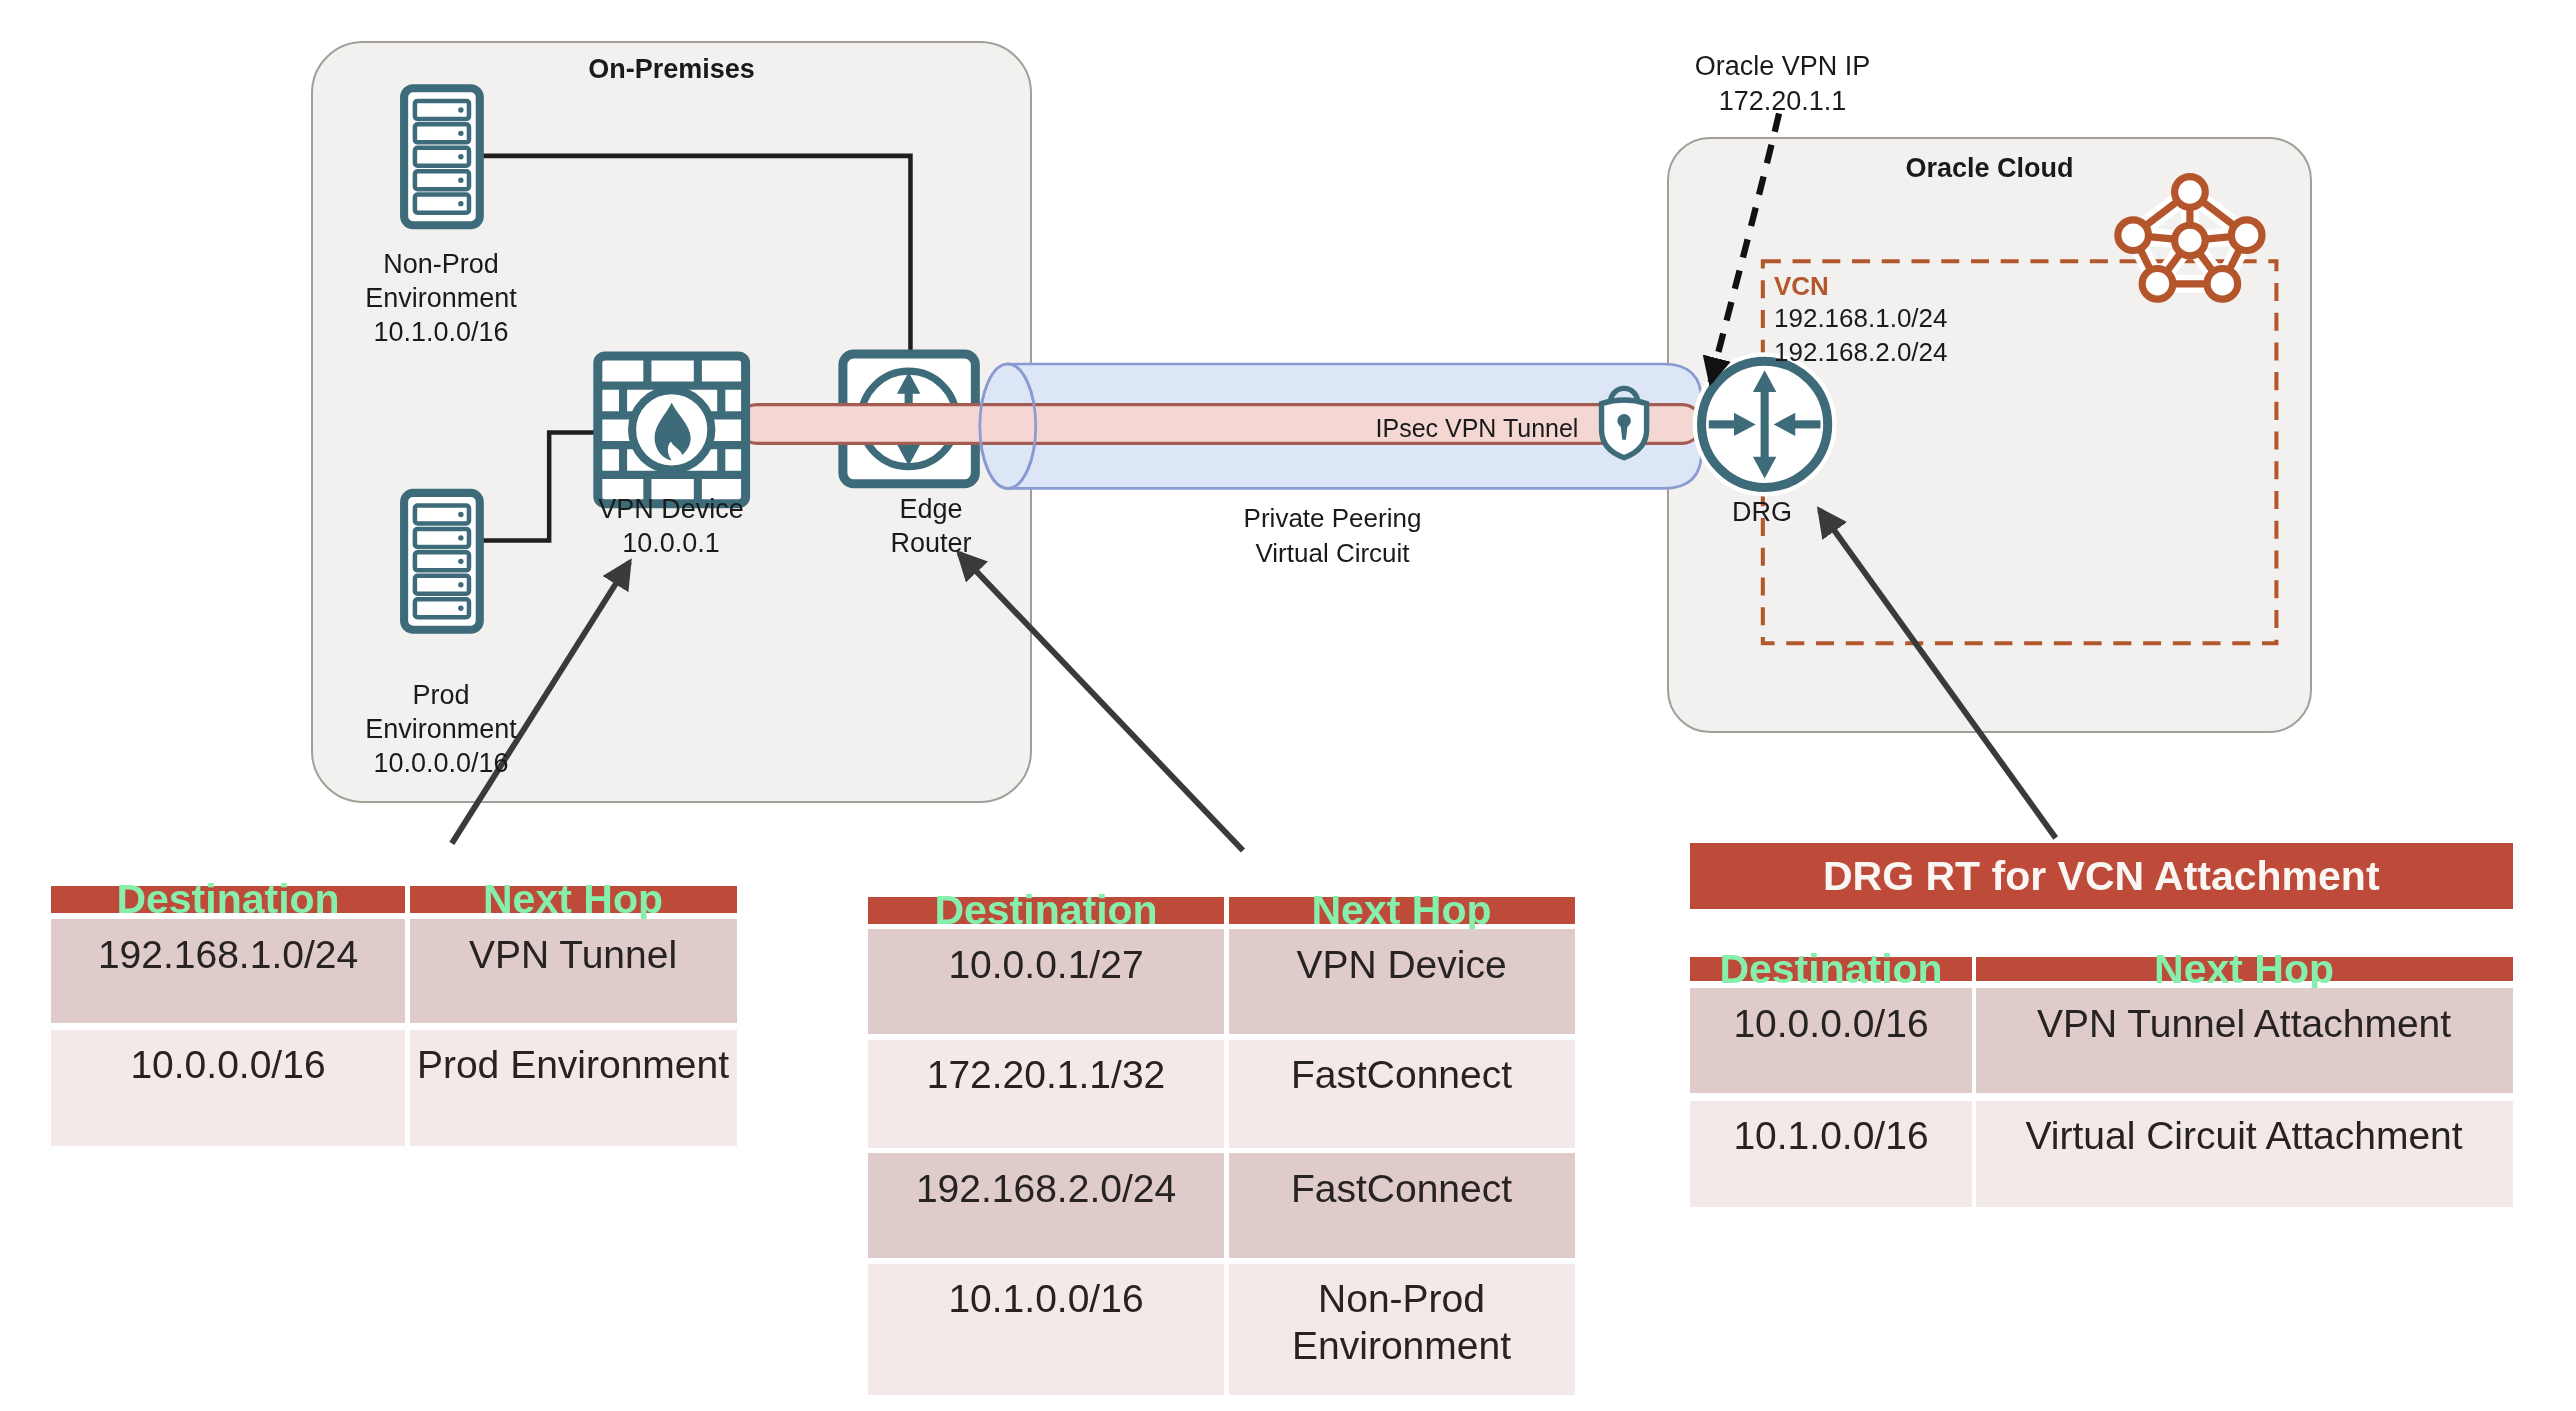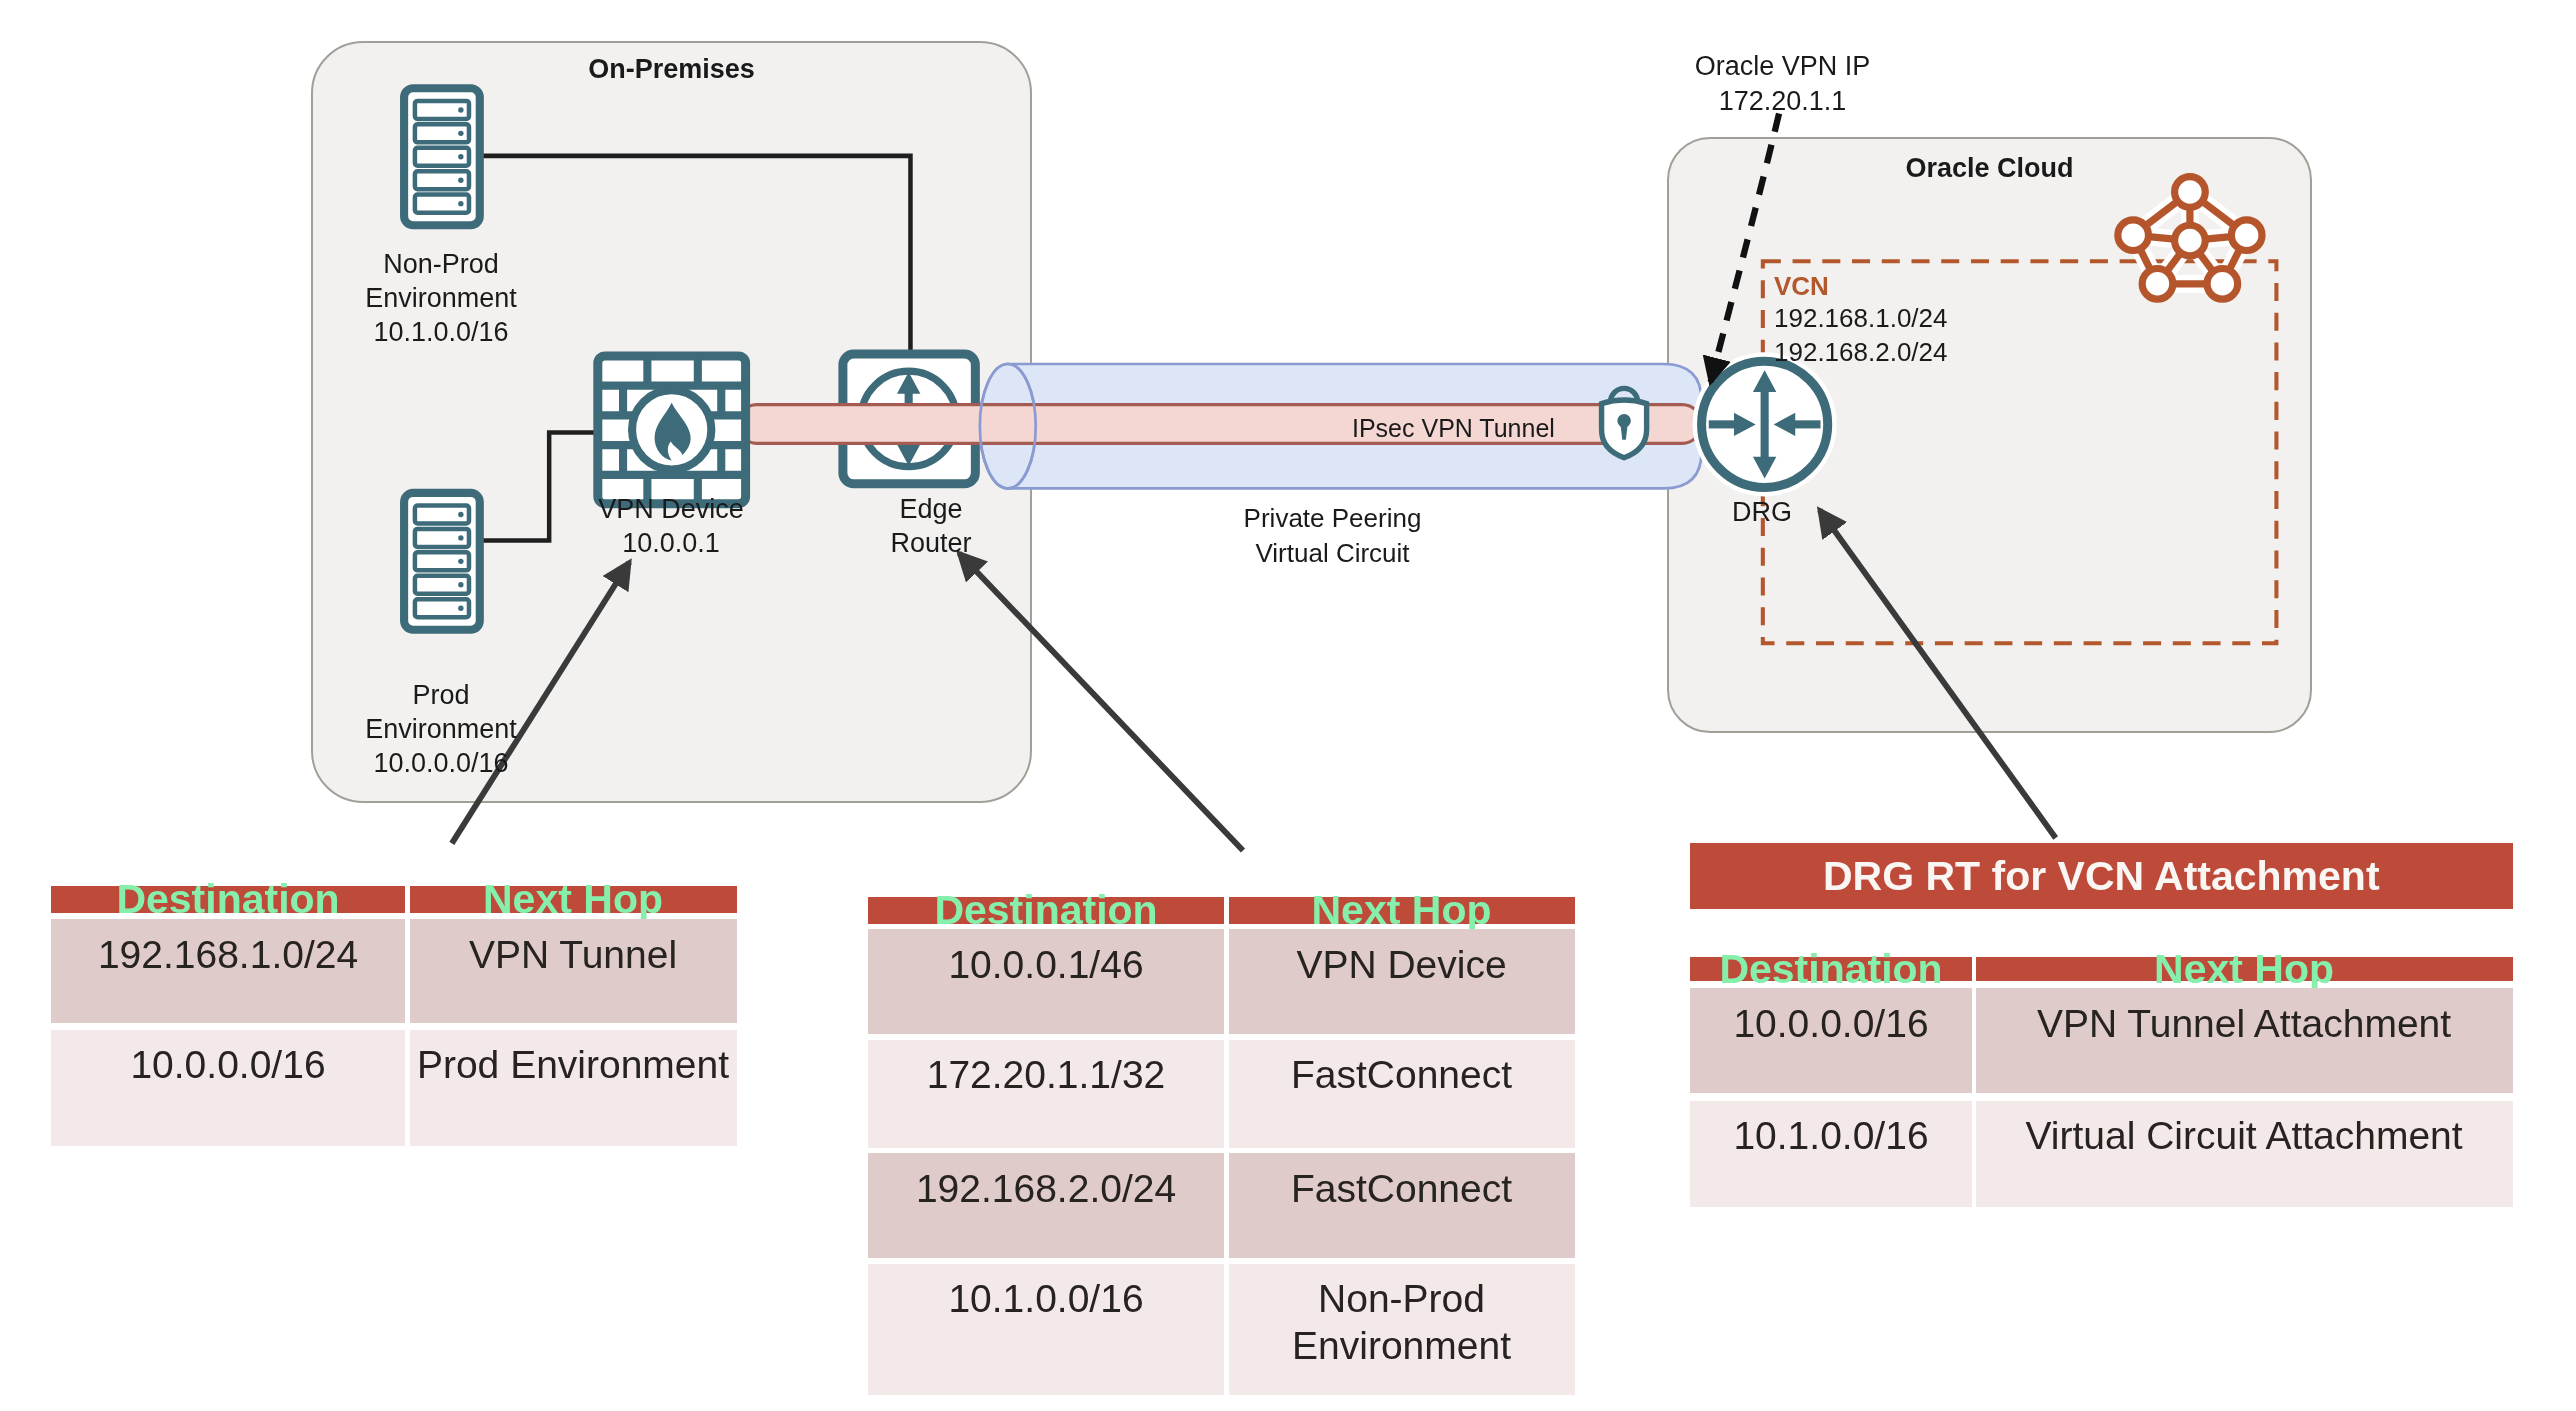--- a/index.html
+++ b/index.html
@@ -177,21 +177,21 @@
 Environment
 10.1.0.0/16</div>
   <div class="lbl" style="left:306px;top:678px;width:270px;">Prod
 Environment
 10.0.0.0/16</div>
   <div class="lbl" style="left:536px;top:492px;width:270px;">VPN Device
 10.0.0.1</div>
   <div class="lbl" style="left:796px;top:492px;width:270px;">Edge
 Router</div>
 
-  <div class="lbl" style="left:1352px;top:411px;width:250px;font-size:25px;text-align:left;">IPsec VPN Tunnel</div>
+  <div class="lbl" style="left:1352px;top:411px;width:250px;font-size:25px;text-align:center;">IPsec VPN Tunnel</div>
   <div class="lbl" style="left:1152px;top:501px;width:361px;font-size:26px;line-height:35px;">Private Peering
 Virtual Circuit</div>
 
   <div class="lbl bold" style="left:1667px;top:151px;width:645px;">Oracle Cloud</div>
   <div class="lbl" style="left:1602px;top:49px;width:361px;line-height:35px;">Oracle VPN IP
 172.20.1.1</div>
   <div class="lbl orange left" style="left:1774px;top:271px;width:270px;font-size:26px;line-height:31px;">VCN</div>
   <div class="lbl left" style="left:1774px;top:303px;width:270px;font-size:26px;line-height:31px;">192.168.1.0/24</div>
   <div class="lbl left" style="left:1774px;top:337px;width:270px;font-size:26px;line-height:31px;">192.168.2.0/24</div>
   <div class="lbl" style="left:1672px;top:495px;width:180px;">DRG</div>
@@ -201,21 +201,21 @@
     <div class="th">Next Hop</div>
     <div class="td dark">192.168.1.0/24</div>
     <div class="td dark">VPN Tunnel</div>
     <div class="td light">10.0.0.0/16</div>
     <div class="td light">Prod Environment</div>
   </div>
 
   <div class="rt" id="rt-edge">
     <div class="th">Destination</div>
     <div class="th">Next Hop</div>
-    <div class="td dark">10.0.0.1/46</div>
+    <div class="td dark">10.0.0.1/27</div>
     <div class="td dark">VPN Device</div>
     <div class="td light">172.20.1.1/32</div>
     <div class="td light">FastConnect</div>
     <div class="td dark">192.168.2.0/24</div>
     <div class="td dark">FastConnect</div>
     <div class="td light">10.1.0.0/16</div>
     <div class="td light">Non-Prod Environment</div>
   </div>
 
   <div class="rt" id="rt-drg">

